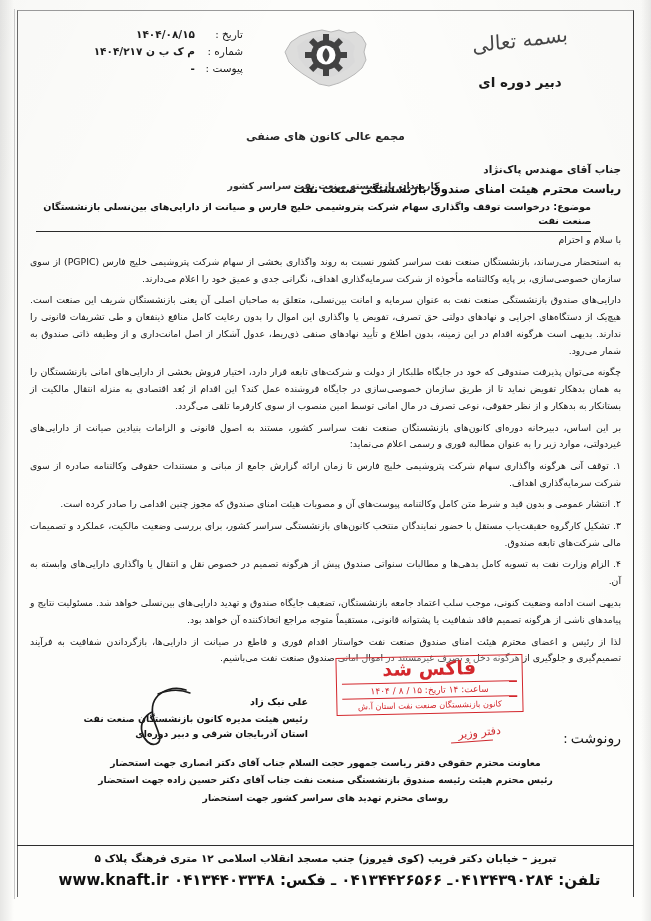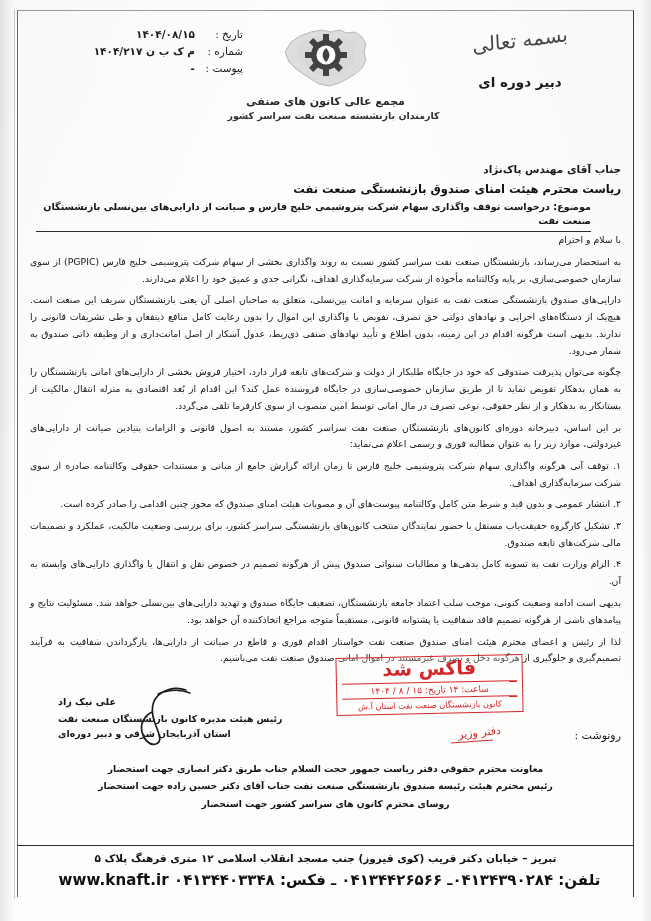--- a/index.html
+++ b/index.html
@@ -49,21 +49,21 @@
     font-size:10.5px;line-height:1.62;color:#1d1d1d;
     text-align:right;
     direction:rtl;
   }
   .meta-row{display:flex;justify-content:flex-start;gap:6px;white-space:nowrap;}
   .meta-label{min-width:42px;}
   .meta-val{font-weight:600;letter-spacing:.2px;}
 
   .logo-wrap{
     position:absolute;left:0;right:0;top:0;
-    display:flex;flex-direction:column;align-items:center;
+    display:flex;flex-direction:column;align-items:center;gap:35px;
   }
   .logo-mark{width:118px;height:72px;display:block;opacity:.82;}
   .org-name{
     font-size:11px;font-weight:700;color:#2a2a2a;margin-top:1px;letter-spacing:.2px;
   }
   .org-sub{
     font-size:9.5px;font-weight:600;color:#333;margin-top:2px;letter-spacing:.1px;margin-left:16px;
   }
 
   .besmellah-wrap{
@@ -103,21 +103,21 @@
     font-size:9.3px;line-height:1.82;color:#151515;
   }
   .body p{margin:0 0 4.5px 0;text-align:justify;}
   .body p.greet{text-align:right;margin-bottom:5px;}
   .body p.item{margin:0 0 4.5px 0;}
   .body p.tail{margin-top:5px;}
 
   
   .sign-block{
     position:absolute;right:auto;left:58px;top:694px;
-    width:250px;text-align:left;direction:rtl;
+    width:250px;text-align:right;direction:rtl;
     font-size:9.3px;line-height:1.72;color:#151515;font-weight:600;
   }
   .sign-name{font-weight:700;font-size:9.6px;}
   .sign-scribble{
     position:absolute;left:118px;top:684px;width:86px;height:66px;pointer-events:none;
   }
 
   .fax-stamp{
     position:absolute;left:auto;right:128px;top:656px;
     width:175px;
@@ -150,21 +150,21 @@
     position:absolute;right:158px;top:741px;width:42px;height:0;
     border-top:1.2px solid #cf2a2f;transform:rotate(-4deg);
   }
 
   
   .cc{
     position:absolute;right:30px;left:30px;top:726px;
     direction:rtl;text-align:right;
     font-size:9.2px;line-height:1.9;color:#141414;
   }
-  .cc-head{font-size:11px;margin-bottom:13px;}
+  .cc-head{font-size:14px;margin-bottom:1px;font-family:Liberation Serif, serif;}
   .cc-list{ text-align:center; }
   .cc-item{font-weight:600;}
 
   
   .footer-rule{
     position:absolute;left:17px;right:17px;top:845px;
     border-top:1.4px solid #2e2e2e;
   }
   .footer{
     position:absolute;left:17px;right:17px;top:852px;
@@ -279,23 +279,23 @@
     <div class="fax-title">فاکس شد</div>
     <div class="fax-line">ساعت: ۱۴ تاریخ: ۱۵ / ۸ / ۱۴۰۴</div>
     <div class="fax-org">کانون بازنشستگان صنعت نفت استان آ.ش</div>
   </div>
   <div class="fax-hand">دفتر وزیر</div>
   <div class="fax-hand-underline"></div>
 
   <div class="cc">
     <div class="cc-head">رونوشت :</div>
     <div class="cc-list">
-      <div class="cc-item">معاونت محترم حقوقی دفتر ریاست جمهور حجت السلام جناب طریق دکتر انصاری جهت استحضار</div>
+      <div class="cc-item">معاونت محترم حقوقی دفتر ریاست جمهور حجت السلام جناب آقای دکتر انصاری جهت استحضار</div>
       <div class="cc-item">رئیس محترم هیئت رئیسه صندوق بازنشستگی صنعت نفت جناب آقای دکتر حسین زاده جهت استحضار</div>
-      <div class="cc-item">روسای محترم کانون های سراسر کشور جهت استحضار</div>
+      <div class="cc-item">روسای محترم تهدید های سراسر کشور جهت استحضار</div>
     </div>
   </div>
 
   <div class="footer-rule"></div>
   <div class="footer">
     <div class="foot-addr">تبریز – خیابان دکتر فریب (کوی فیروز) جنب مسجد انقلاب اسلامی ۱۲ متری فرهنگ پلاک ۵</div>
     <div class="foot-tel">تلفن: ۰۴۱۳۴۳۹۰۲۸۴ـ ۰۴۱۳۴۴۲۶۵۶۶ ـ فکس: ۰۴۱۳۴۴۰۳۳۴۸    www.knaft.ir</div>
   </div>
 </div>
 

